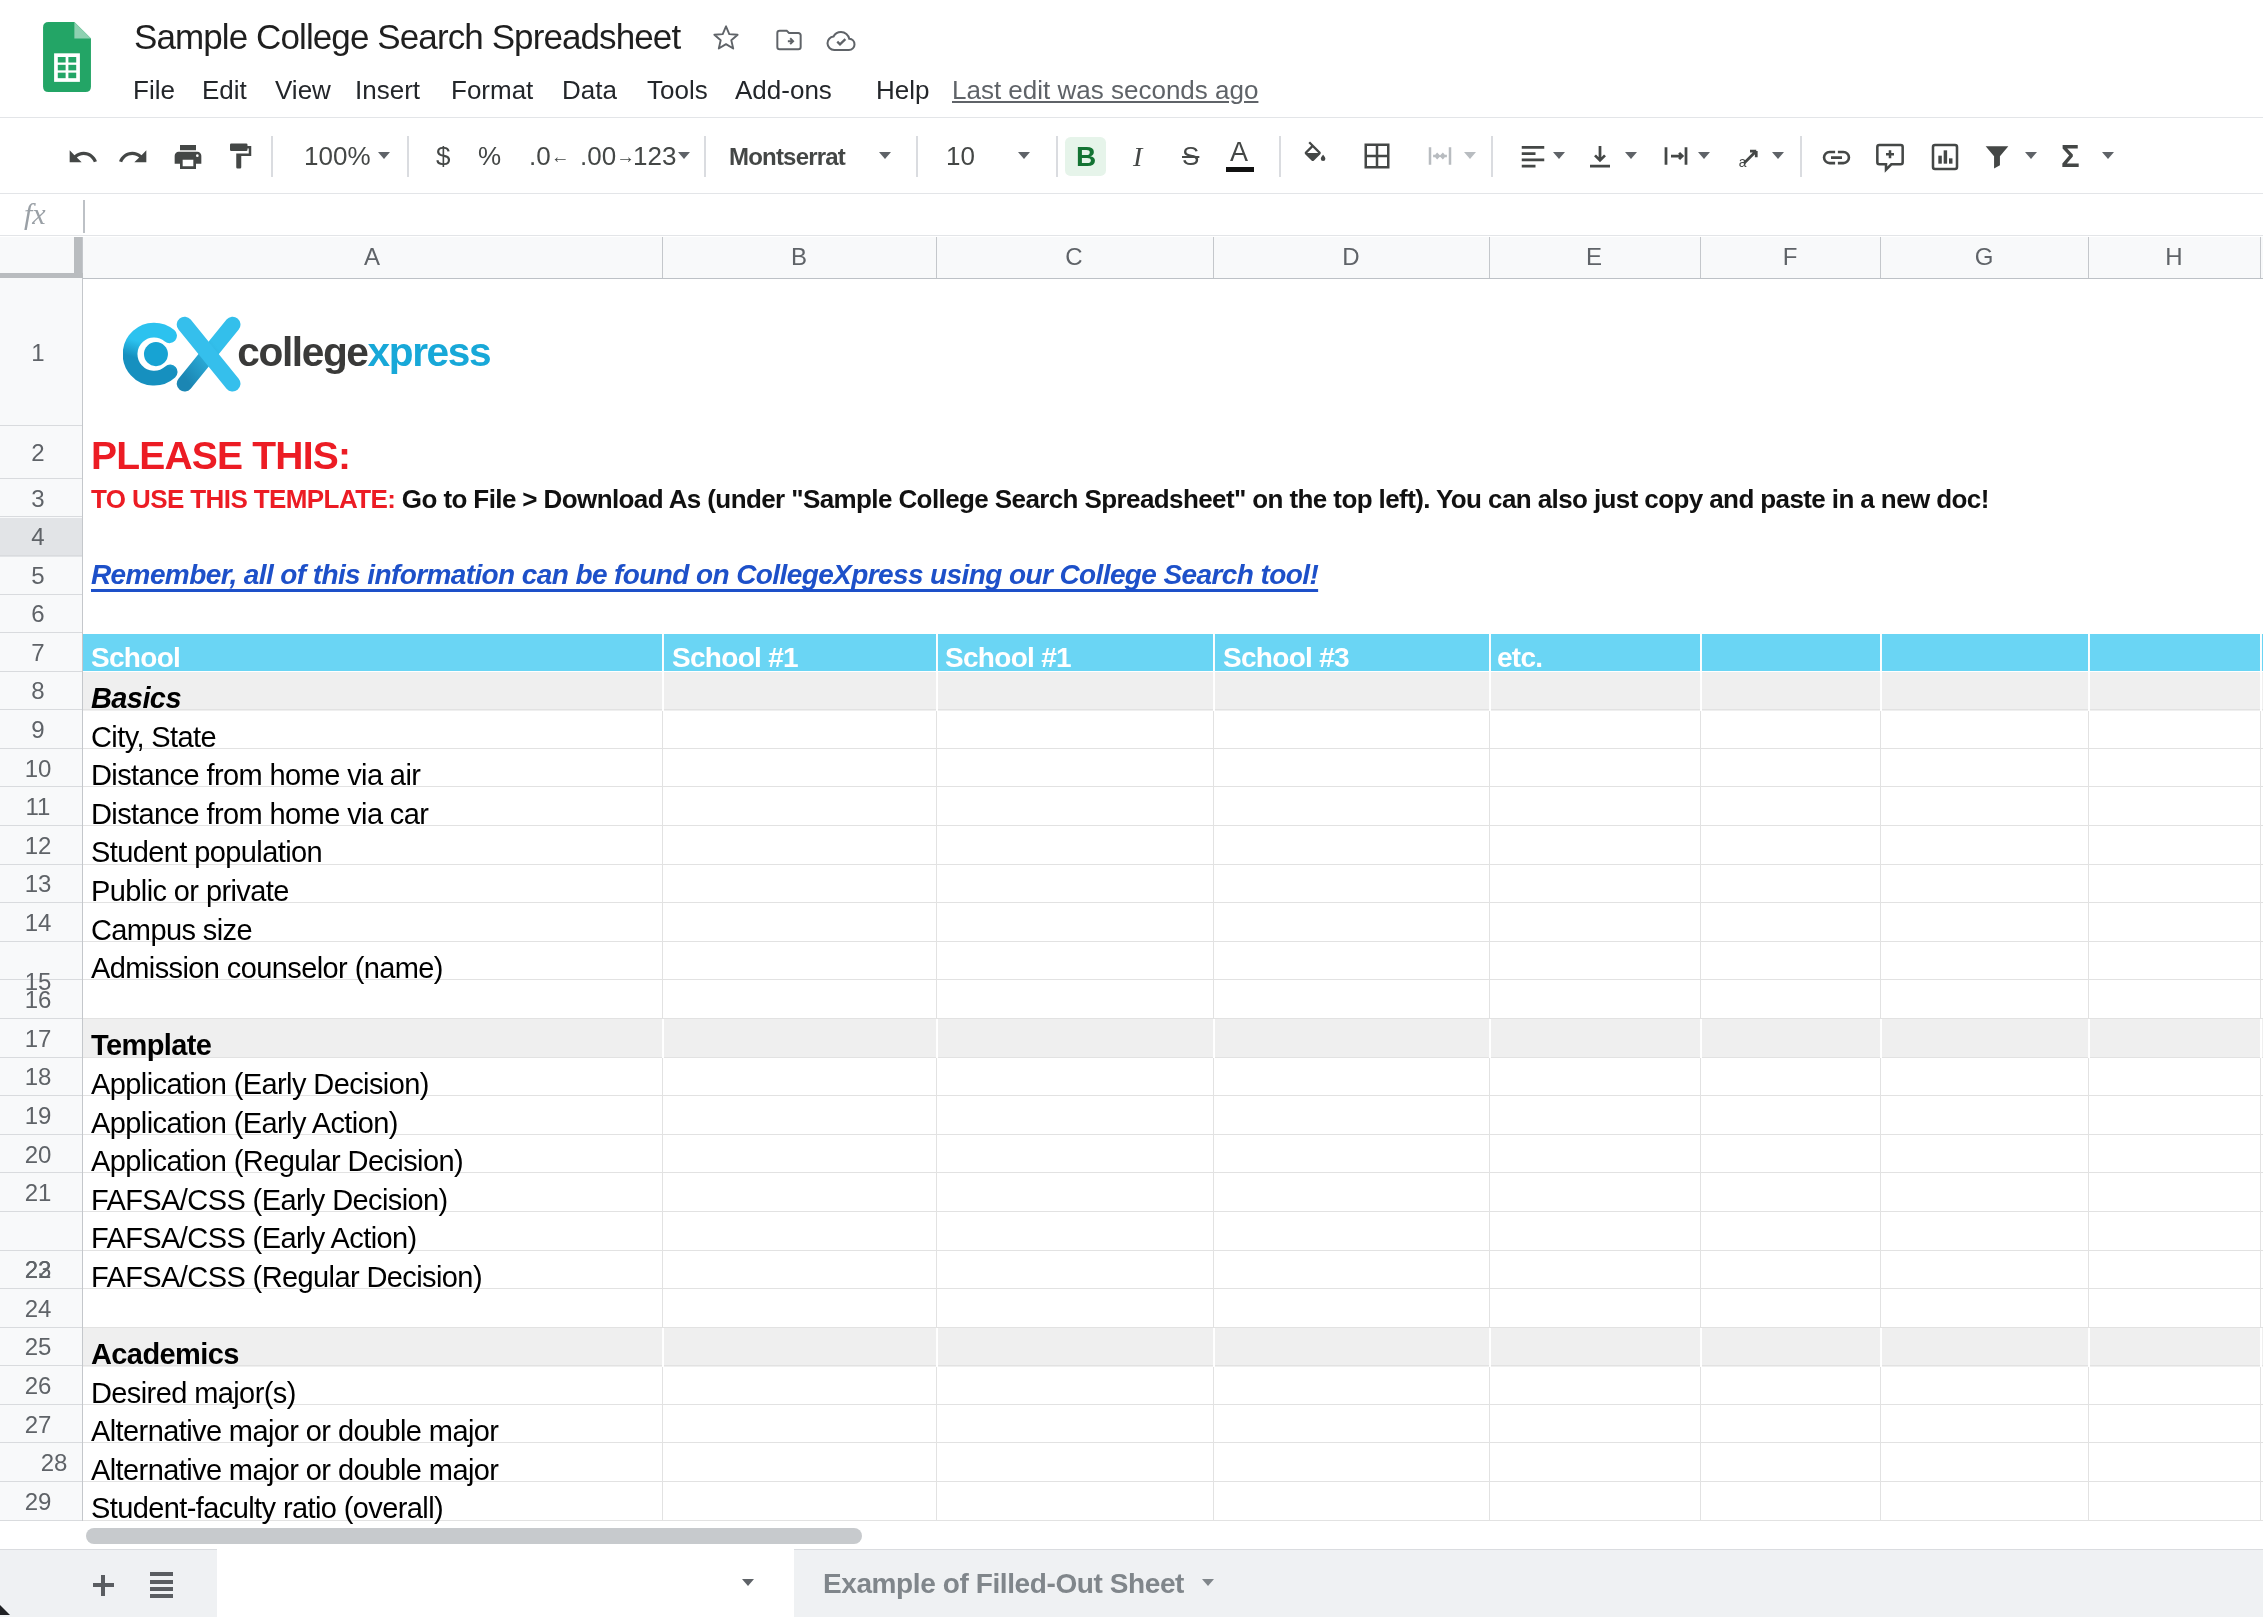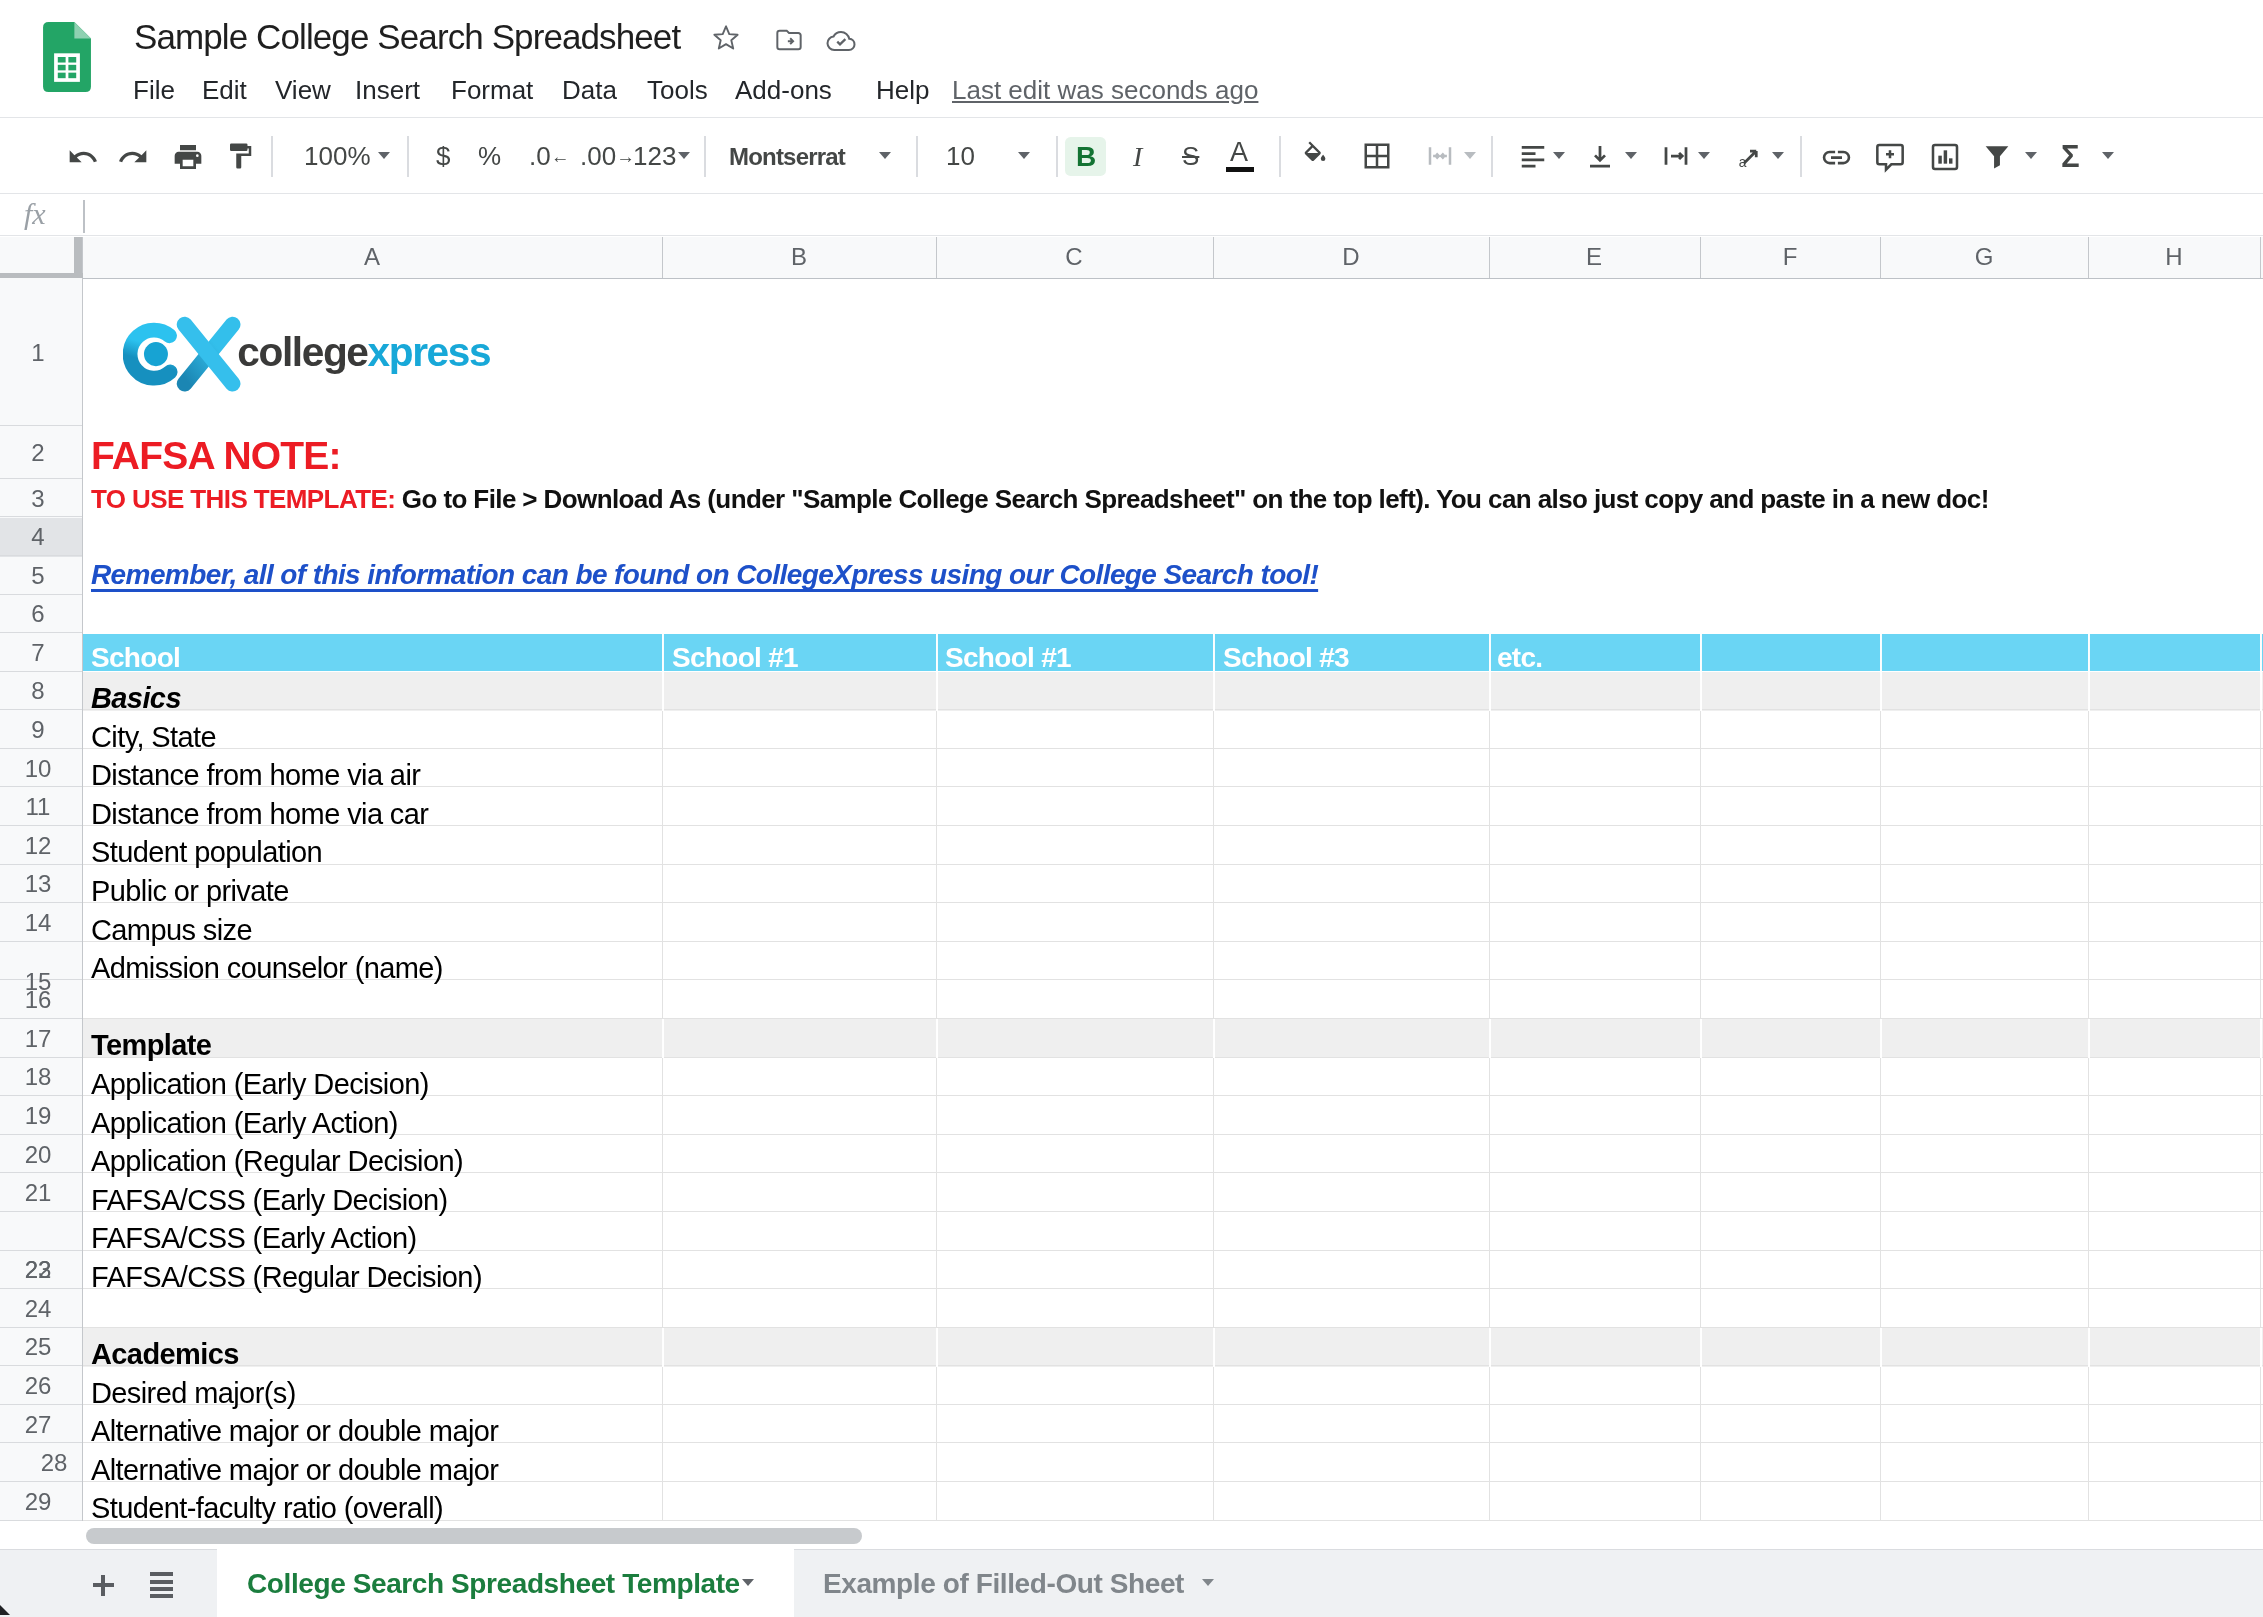--- a/index.html
+++ b/index.html
@@ -93,21 +93,21 @@
 <stop offset="0.35" stop-color="#33bfeb"></stop>
           <stop offset="0.95" stop-color="#1b86b3"></stop>
 </linearGradient>
 </defs>
 <circle cx="33" cy="64" r="26" fill="none" stroke="url(#cg)" stroke-width="16" stroke-linecap="round" stroke-dasharray="118 46" transform="rotate(48 33 64)"></circle>
 <circle cx="35" cy="64" r="13" fill="#17a3d3"></circle>
 <path d="M118,32 L66,96" stroke="url(#xg2)" stroke-width="17" stroke-linecap="round" fill="none"></path>
 <path d="M66,32 L118,96" stroke="#35bfec" stroke-width="17" stroke-linecap="round" fill="none"></path>
 <text x="123" y="77" font-family="Liberation Sans" font-weight="bold" font-size="44" letter-spacing="-1.5" fill="#3a3a39">college<tspan fill="#18a8d8">xpress</tspan></text>
 </svg>
-<div class="abs" style="left:91px;top:427px;height:53px;display:flex;align-items:flex-end;white-space:pre;font-weight:bold;font-size:39px;letter-spacing:-0.8px;padding-bottom:1.9px;"><span style="color:#ec1c24;">FAFSA NOTE:</span></div>
+<div class="abs" style="left:91px;top:427px;height:53px;display:flex;align-items:flex-end;white-space:pre;font-weight:bold;font-size:39px;letter-spacing:-0.8px;padding-bottom:1.9px;"><span style="color:#ec1c24;">PLEASE THIS:</span></div>
 <div class="abs" style="left:91px;top:479px;height:39px;display:flex;align-items:flex-end;white-space:pre;font-weight:bold;font-size:26px;letter-spacing:-0.6px;padding-bottom:2.8px;"><span style="color:#ec1c24;">TO USE THIS TEMPLATE:</span><span style="color:#111;"> Go to File &gt; Download As (under "Sample College Search Spreadsheet" on the top left). You can also just copy and paste in a new doc!</span></div>
 <div class="abs" style="left:91px;top:556px;height:39px;display:flex;align-items:flex-end;white-space:pre;font-weight:bold;font-style:italic;font-size:28px;letter-spacing:-0.6px;padding-bottom:3.7px;"><span style="color:#1d50c9;text-decoration:underline;text-decoration-thickness:3.2px;text-underline-offset:4.6px;text-decoration-skip-ink:none;">Remember, all of this information can be found on CollegeXpress using our College Search tool!</span></div>
 <div class="abs" style="left:91px;top:634px;height:39px;display:flex;align-items:flex-end;white-space:pre;font-weight:bold;font-size:28px;letter-spacing:-0.7px;color:#fff;padding-bottom:0.9px;transform:translateY(1.9px);">School</div>
 <div class="abs" style="left:672px;top:634px;height:39px;display:flex;align-items:flex-end;white-space:pre;font-weight:bold;font-size:28px;letter-spacing:-0.7px;color:#fff;padding-bottom:0.9px;transform:translateY(1.9px);">School #1</div>
 <div class="abs" style="left:945px;top:634px;height:39px;display:flex;align-items:flex-end;white-space:pre;font-weight:bold;font-size:28px;letter-spacing:-0.7px;color:#fff;padding-bottom:0.9px;transform:translateY(1.9px);">School #1</div>
 <div class="abs" style="left:1223px;top:634px;height:39px;display:flex;align-items:flex-end;white-space:pre;font-weight:bold;font-size:28px;letter-spacing:-0.7px;color:#fff;padding-bottom:0.9px;transform:translateY(1.9px);">School #3</div>
 <div class="abs" style="left:1497px;top:634px;height:39px;display:flex;align-items:flex-end;white-space:pre;font-weight:bold;font-size:28px;letter-spacing:-0.7px;color:#fff;padding-bottom:0.9px;transform:translateY(1.9px);">etc.</div>
 <div class="celllab" style="left:91px;top:672px;height:39px;font-size:29px;font-weight:bold;font-style:italic;">Basics</div>
 <div class="celllab" style="left:91px;top:711px;height:39px;font-size:29px;">City, State</div>
 <div class="celllab" style="left:91px;top:749px;height:39px;font-size:29px;">Distance from home via air</div>
@@ -334,18 +334,17 @@
 <div class="abs" style="left:0;top:235px;width:2263px;height:1.4px;background:#e3e5e8;"></div>
 <div class="abs" style="left:86px;top:1528px;width:776px;height:16px;border-radius:8.3px;background:#c7cacd;"></div>
 <div class="abs" style="left:0;top:1549px;width:2263px;height:69px;background:#eff1f3;border-top:1.4px solid #dadce0;"></div>
 <div class="abs" style="left:217px;top:1549px;width:577px;height:69px;background:#fff;"></div>
 <div class="abs" style="left:93px;top:1583px;width:21.3px;height:4.2px;background:#5a5d61;"></div>
 <div class="abs" style="left:101px;top:1575px;width:4.2px;height:21.3px;background:#5a5d61;"></div>
 <div class="abs" style="left:150px;top:1572px;width:23px;height:3.7px;background:#5a5d61;"></div>
 <div class="abs" style="left:150px;top:1580px;width:23px;height:3.7px;background:#5a5d61;"></div>
 <div class="abs" style="left:150px;top:1587px;width:23px;height:3.7px;background:#5a5d61;"></div>
 <div class="abs" style="left:150px;top:1594px;width:23px;height:3.7px;background:#5a5d61;"></div>
-<div class="abs" style="left:247px;top:1549px;height:69px;display:flex;align-items:center;font-weight:bold;font-size:28px;letter-spacing:-0.4px;color:#1b7d3e;">College Search Spreadsheet Template</div>
 <div class="caret" style="left:742px;top:1579px;border-top-color:#5f6368;"></div>
 <div class="abs" style="left:823px;top:1549px;height:69px;display:flex;align-items:center;font-weight:bold;font-size:28px;letter-spacing:-0.4px;color:#80868b;">Example of Filled-Out Sheet</div>
 <div class="caret" style="left:1202px;top:1579px;border-top-color:#80868b;"></div>
 <div class="abs" style="left:0;top:1605px;width:0;height:0;border-bottom:10.2px solid #202124;border-right:10.2px solid transparent;"></div>
 </div>
 
 </body></html>

